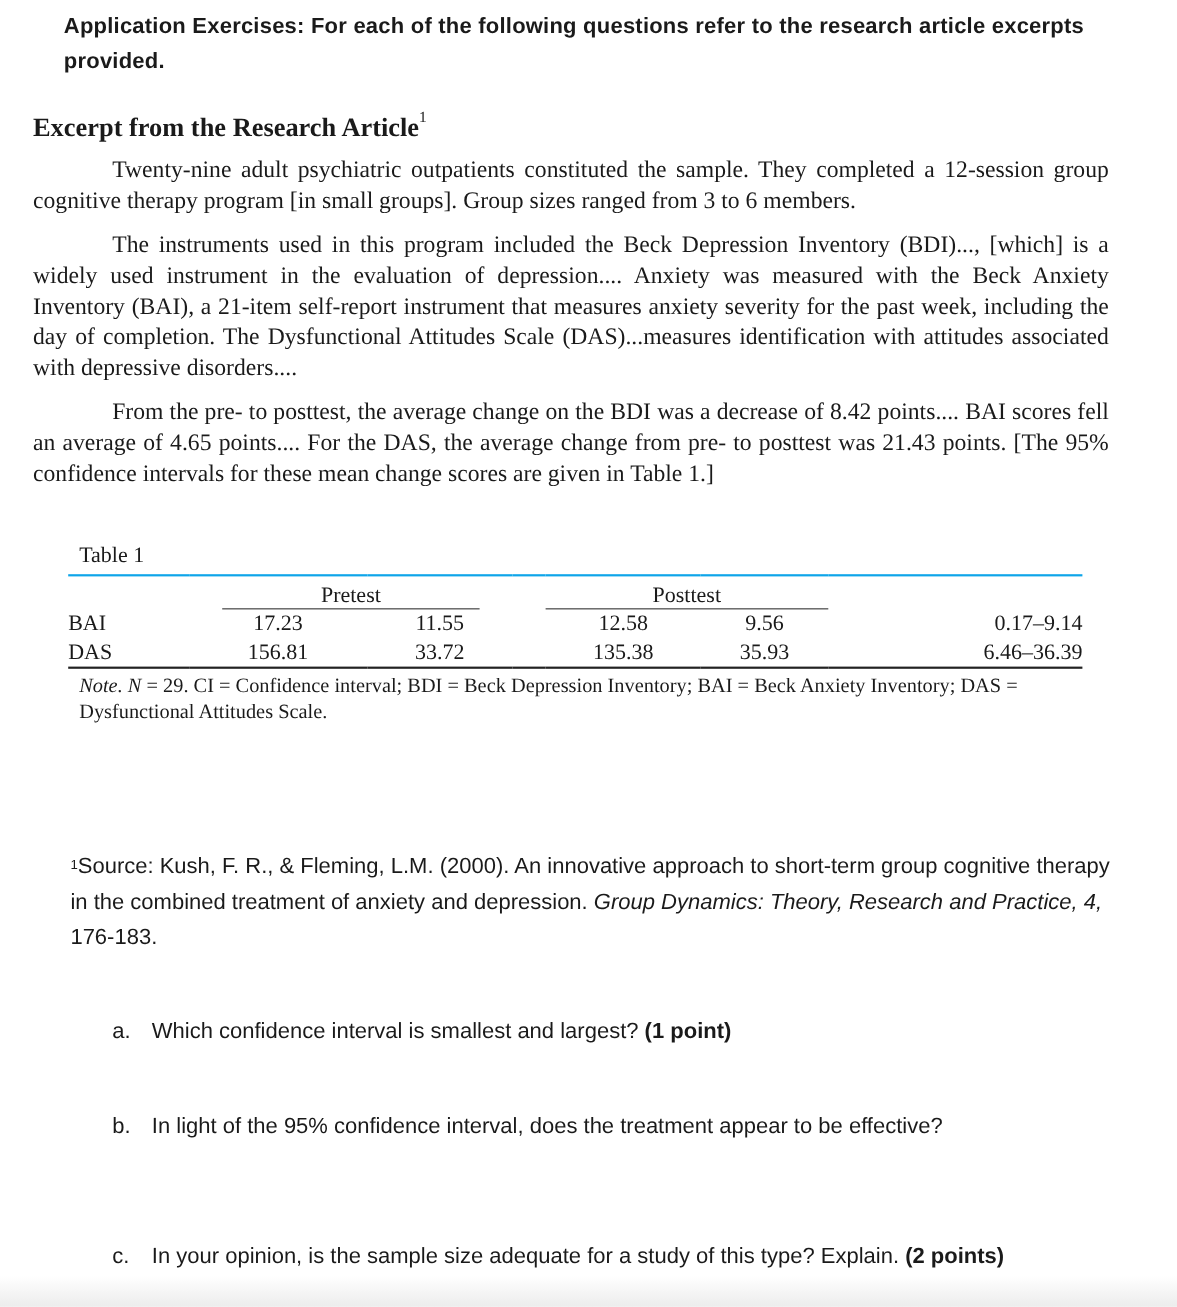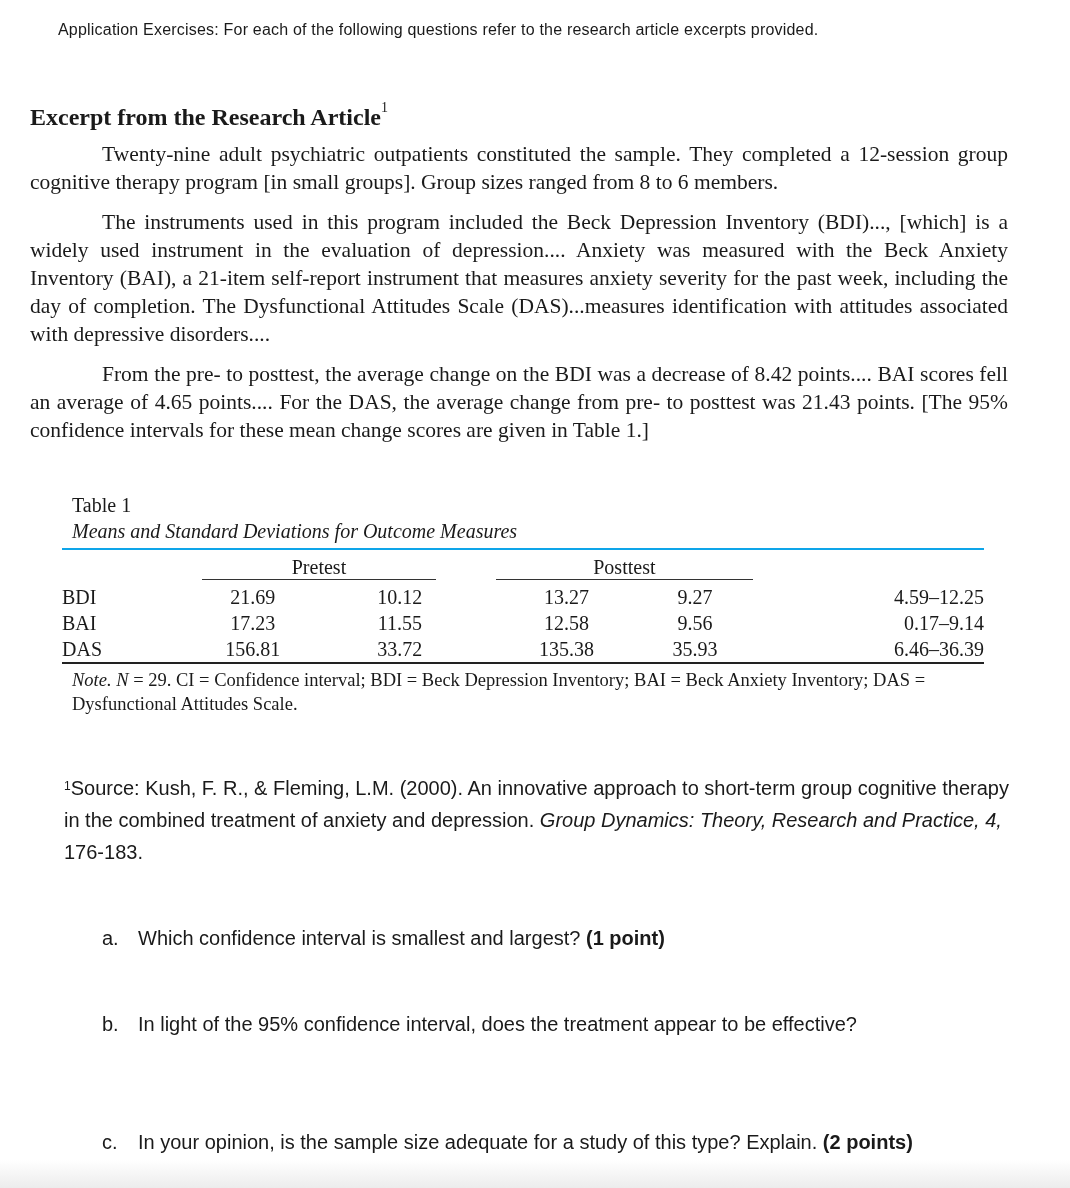--- a/index.html
+++ b/index.html
@@ -4,21 +4,21 @@
 <style>
   html, body { margin:0; padding:0; }
   body {
     width:1070px; height:1188px; background:#ffffff; position:relative; overflow:hidden;
     color:#1a1a1a;
   }
   .sans { font-family:"Liberation Sans", "DejaVu Sans", sans-serif; }
   .serif { font-family:"Liberation Serif", "DejaVu Serif", serif; }
 
   #header { position:absolute; left:58px; top:8px; width:960px;
-    font-size:16px; font-weight:normal; line-height:44px; letter-spacing:0.2px; }
+    font-size:20px; font-weight:bold; line-height:32px; letter-spacing:0.2px; }
 
   #excerpt-heading { position:absolute; left:30px; top:104px; font-size:24px; font-weight:bold; }
   #excerpt-heading sup { font-size:14px; font-weight:normal; vertical-align:top; position:relative; top:-4px; }
 
   .para { position:absolute; left:30px; width:978px; font-size:21.5px; line-height:28px;
     text-align:justify; text-indent:72px; }
   #p1 { top:140px; }
   #p2 { top:208px; }
   #p3 { top:360px; }
 
@@ -53,48 +53,38 @@
   #bottom-shade { position:absolute; left:0; top:1160px; width:1070px; height:28px;
     background:linear-gradient(#ffffff,#ececec); }
 </style>
 </head>
 <body>
 
 <div id="header" class="sans">Application Exercises: For each of the following questions refer to the research article excerpts provided.</div>
 
 <div id="excerpt-heading" class="serif"><span>Excerpt from the Research Article</span><sup>1</sup></div>
 
-<div id="p1" class="para serif">Twenty-nine adult psychiatric outpatients constituted the sample. They completed a 12-session group cognitive therapy program [in small groups]. Group sizes ranged from 8 to 6 members.</div>
+<div id="p1" class="para serif">Twenty-nine adult psychiatric outpatients constituted the sample. They completed a 12-session group cognitive therapy program [in small groups]. Group sizes ranged from 3 to 6 members.</div>
 <div id="p2" class="para serif">The instruments used in this program included the Beck Depression Inventory (BDI)..., [which] is a widely used instrument in the evaluation of depression.... Anxiety was measured with the Beck Anxiety Inventory (BAI), a 21-item self-report instrument that measures anxiety severity for the past week, including the day of completion. The Dysfunctional Attitudes Scale (DAS)...measures identification with attitudes associated with depressive disorders....</div>
 <div id="p3" class="para serif">From the pre- to posttest, the average change on the BDI was a decrease of 8.42 points.... BAI scores fell an average of 4.65 points.... For the DAS, the average change from pre- to posttest was 21.43 points. [The 95% confidence intervals for these mean change scores are given in Table 1.]</div>
 
 <div id="table-block" class="serif">
   <div id="table-label">Table 1</div>
-  <div id="table-title">Means and Standard Deviations for Outcome Measures</div>
   <table class="data">
     <tbody>
         <tr class="grp top-rule">
       <th class="top-rule"></th>
       <th colspan="2" class="num top-rule" style="padding:4px 30px 0 30px;">
             <div class="span">Pretest</div>
           </th>
       <th class="top-rule" style="width:30px;"></th>
       <th colspan="2" class="num top-rule" style="padding:4px 0 0 0;">
             <div class="span">Posttest</div>
           </th>
       <th class="top-rule"></th>
-    </tr>
-    <tr class="row first">
-      <td class="meas">BDI</td>
-      <td class="num">21.69</td>
-      <td class="num">10.12</td>
-      <td></td>
-      <td class="num">13.27</td>
-      <td class="num">9.27</td>
-      <td class="ci">4.59–12.25</td>
     </tr>
     <tr class="row">
       <td class="meas">BAI</td>
       <td class="num">17.23</td>
       <td class="num">11.55</td>
       <td></td>
       <td class="num">12.58</td>
       <td class="num">9.56</td>
       <td class="ci">0.17–9.14</td>
     </tr>

